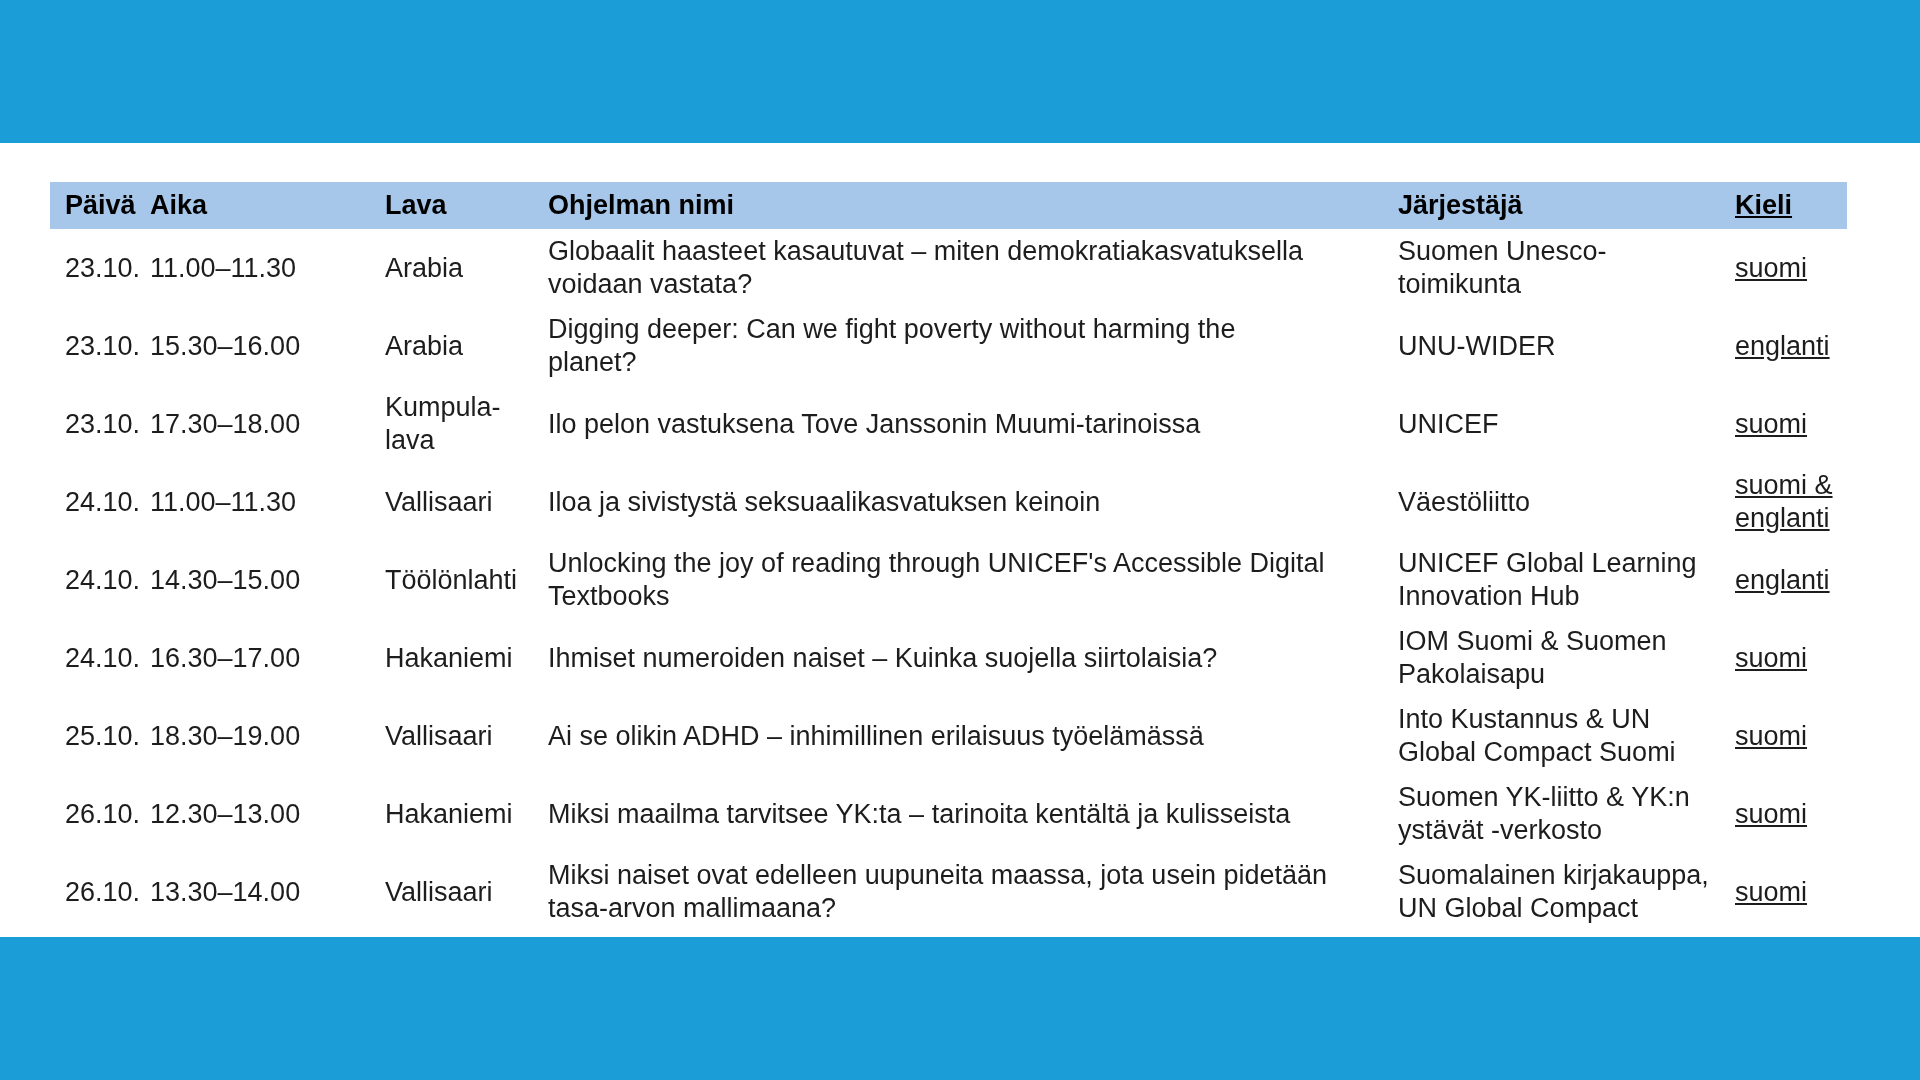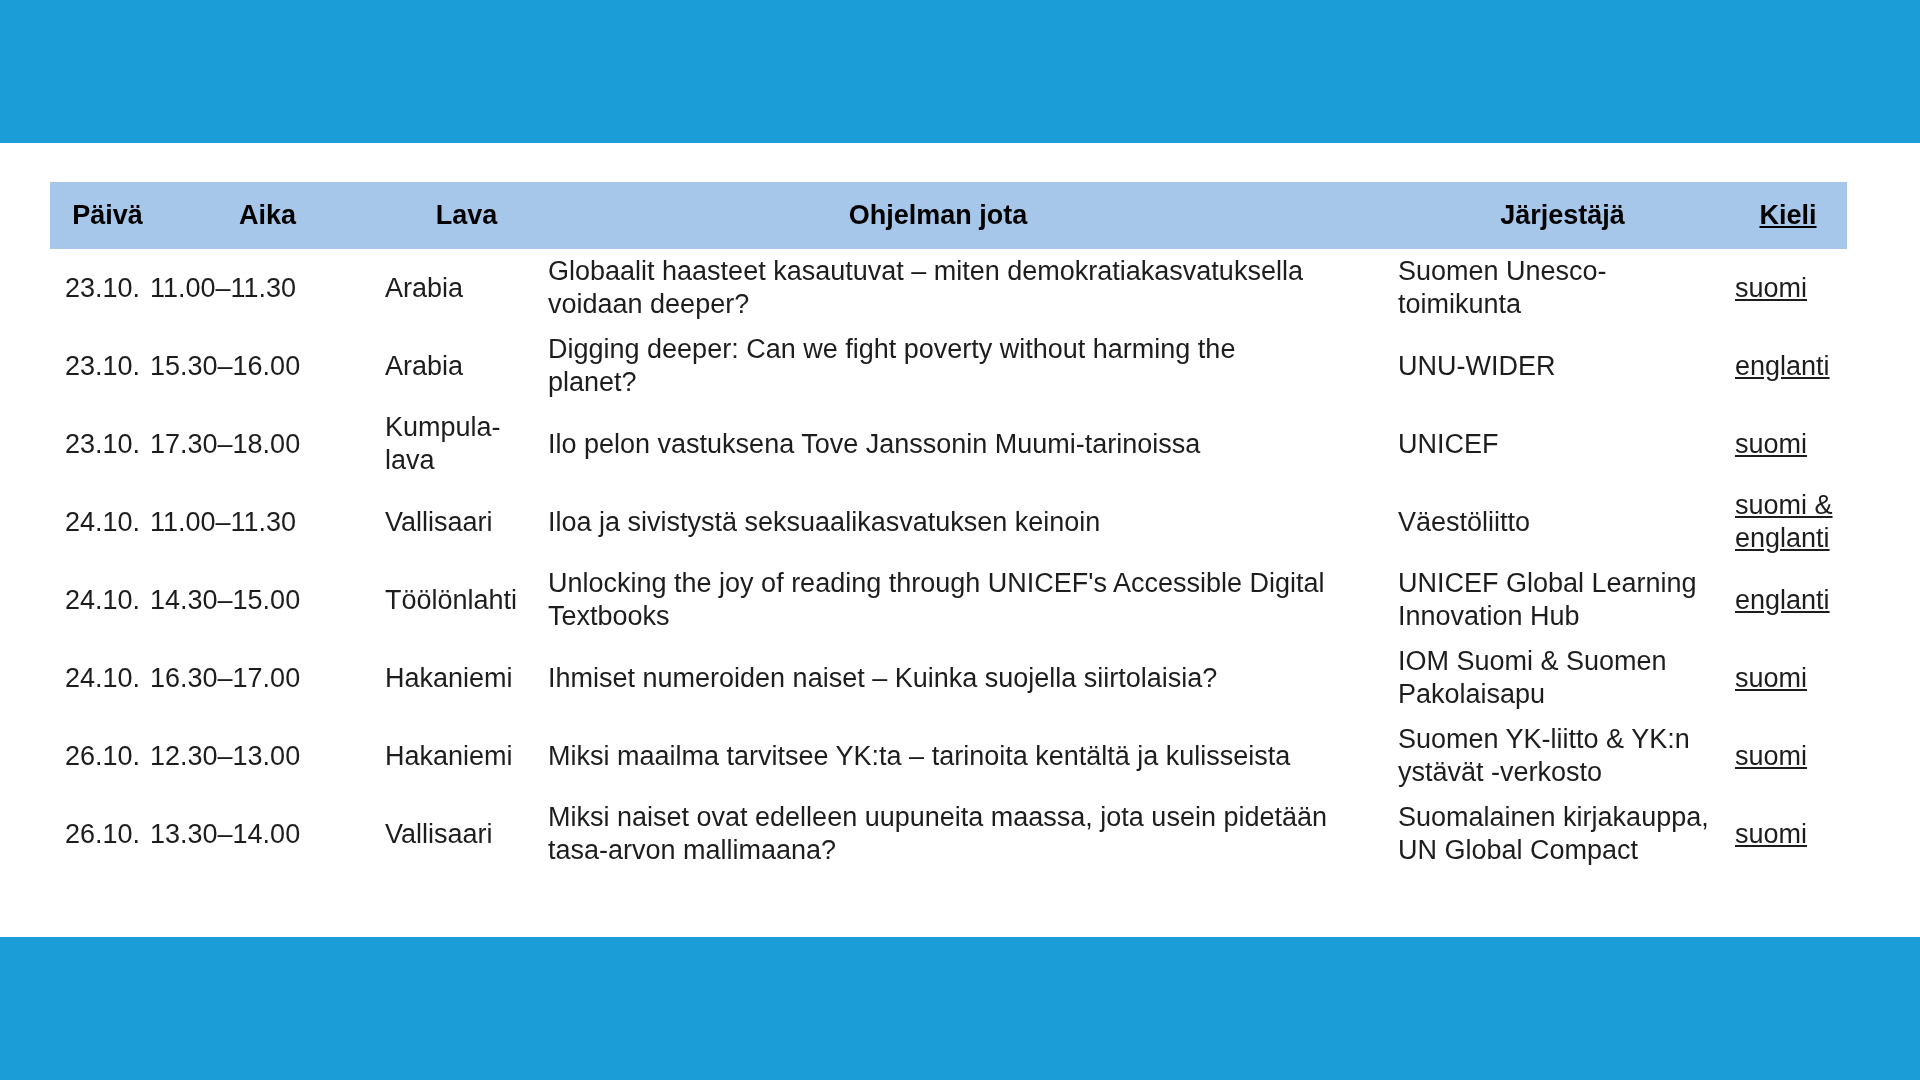--- a/index.html
+++ b/index.html
@@ -31,22 +31,22 @@
   col.c-paiva{width:100px;}
   col.c-aika{width:235px;}
   col.c-lava{width:163px;}
   col.c-ohjelma{width:850px;}
   col.c-jarjestaja{width:337px;}
   col.c-kieli{width:112px;}
   thead th{
     background:var(--hdr);
     color:#000;
     font-weight:bold;
-    text-align:center;
-    padding:17px 0;
+    text-align:left;
+    padding:7px 0;
     white-space:nowrap;
   }
   td{
     vertical-align:middle;
     padding:6px 0;
   }
   th.first, td.first{padding-left:15px;}
   td.col-ohjelma, th.col-ohjelma{padding-right:70px;}
   td.col-jarjestaja, th.col-jarjestaja{padding-right:8px;margin-top:20px;}
   td.col-kieli, th.col-kieli{padding-right:6px;text-decoration:underline;}
@@ -64,31 +64,31 @@
       <col class="c-lava">
       <col class="c-ohjelma">
       <col class="c-jarjestaja">
       <col class="c-kieli">
     </colgroup>
     <thead>
       <tr>
         <th class="first col-paiva">Päivä</th>
         <th class="col-aika">Aika</th>
         <th class="col-lava">Lava</th>
-        <th class="col-ohjelma">Ohjelman jota</th>
+        <th class="col-ohjelma">Ohjelman nimi</th>
         <th class="col-jarjestaja">Järjestäjä</th>
         <th class="col-kieli">Kieli</th>
       </tr>
     </thead>
     <tbody id="tbody">
         <tr>
           <td class="col-paiva first">23.10.</td>
           <td class="col-aika">11.00–11.30</td>
           <td class="col-lava">Arabia</td>
-          <td class="col-ohjelma">Globaalit haasteet kasautuvat – miten demokratiakasvatuksella voidaan deeper?</td>
+          <td class="col-ohjelma">Globaalit haasteet kasautuvat – miten demokratiakasvatuksella voidaan vastata?</td>
           <td class="col-jarjestaja">Suomen Unesco-toimikunta</td>
           <td class="col-kieli">suomi</td>
         </tr>
         <tr>
           <td class="col-paiva first">23.10.</td>
           <td class="col-aika">15.30–16.00</td>
           <td class="col-lava">Arabia</td>
           <td class="col-ohjelma">Digging deeper: Can we fight poverty without harming the planet?</td>
           <td class="col-jarjestaja">UNU-WIDER</td>
           <td class="col-kieli">englanti</td>
@@ -119,20 +119,28 @@
         </tr>
         <tr>
           <td class="col-paiva first">24.10.</td>
           <td class="col-aika">16.30–17.00</td>
           <td class="col-lava">Hakaniemi</td>
           <td class="col-ohjelma">Ihmiset numeroiden naiset – Kuinka suojella siirtolaisia?</td>
           <td class="col-jarjestaja">IOM Suomi &amp; Suomen Pakolaisapu</td>
           <td class="col-kieli">suomi</td>
         </tr>
         <tr>
+          <td class="col-paiva first">25.10.</td>
+          <td class="col-aika">18.30–19.00</td>
+          <td class="col-lava">Vallisaari</td>
+          <td class="col-ohjelma">Ai se olikin ADHD – inhimillinen erilaisuus työelämässä</td>
+          <td class="col-jarjestaja">Into Kustannus &amp; UN Global Compact Suomi</td>
+          <td class="col-kieli">suomi</td>
+        </tr>
+        <tr>
           <td class="col-paiva first">26.10.</td>
           <td class="col-aika">12.30–13.00</td>
           <td class="col-lava">Hakaniemi</td>
           <td class="col-ohjelma">Miksi maailma tarvitsee YK:ta – tarinoita kentältä ja kulisseista</td>
           <td class="col-jarjestaja">Suomen YK-liitto &amp; YK:n ystävät -verkosto</td>
           <td class="col-kieli">suomi</td>
         </tr>
         <tr>
           <td class="col-paiva first">26.10.</td>
           <td class="col-aika">13.30–14.00</td>

